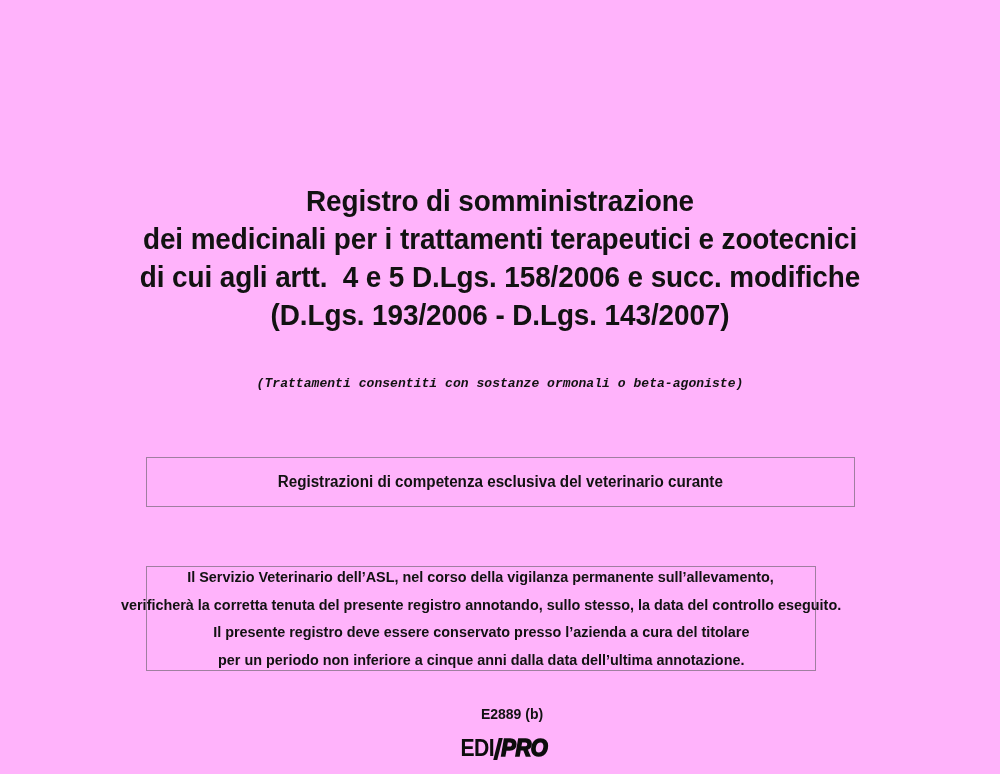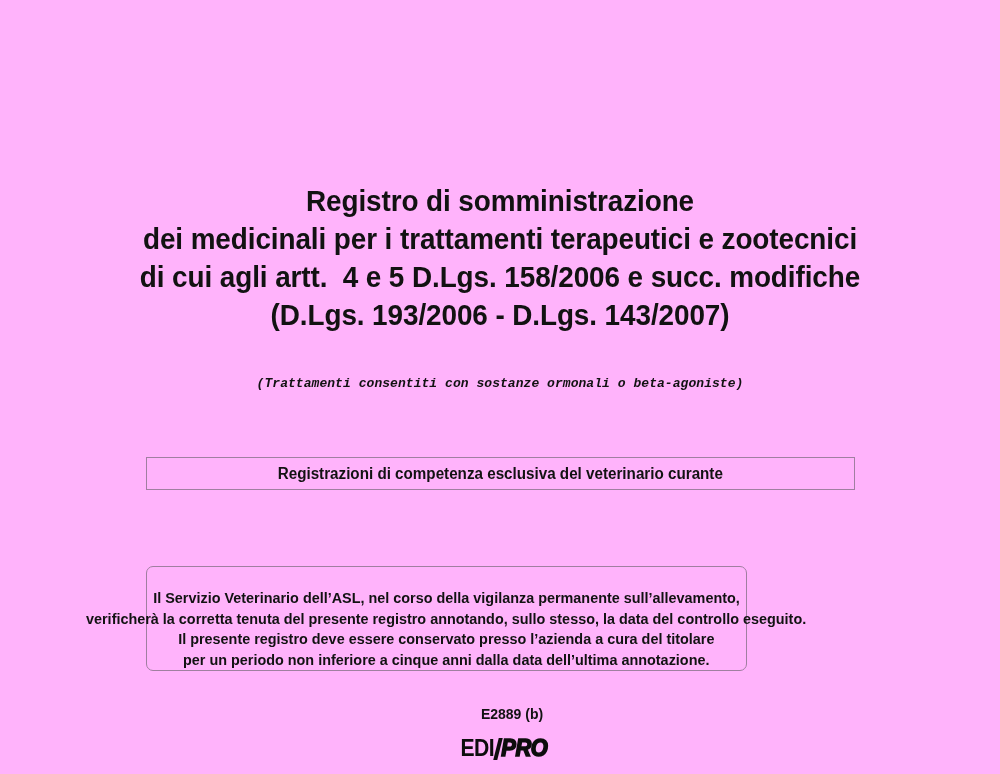--- a/index.html
+++ b/index.html
@@ -63,43 +63,42 @@
   .box {
     position: absolute;
     box-sizing: border-box;
     border: 1px solid #a07fa0;
     background: transparent;
   }
   .box-1 {
     left: 146px;
     top: 421px;
     width: 709px;
-    height: 33px;
+    height: 50px;
     display: flex;
     align-items: center;
     justify-content: center;
   }
   .box-1-text {
     font-family: "Liberation Sans Narrow", "Liberation Sans", sans-serif;
     font-weight: bold;
     font-size: 16px;
     color: #121212;
     transform: scaleX(0.95);
   }
 
   .box-2 {
     left: 146px;
     top: 530px;
-    width: 601px;
+    width: 670px;
     height: 105px;
     display: flex;
     flex-direction: column;
     align-items: center;
-    justify-content: flex-end;
-    border-radius: 7px;
+    justify-content: space-between;
   }
   .box-2-line {
     font-family: "Liberation Sans Narrow", "Liberation Sans", sans-serif;
     font-weight: bold;
     font-size: 15px;
     line-height: 20.5px;
     color: #121212;
     text-align: center;
     white-space: nowrap;
     transform: scaleX(0.96);

